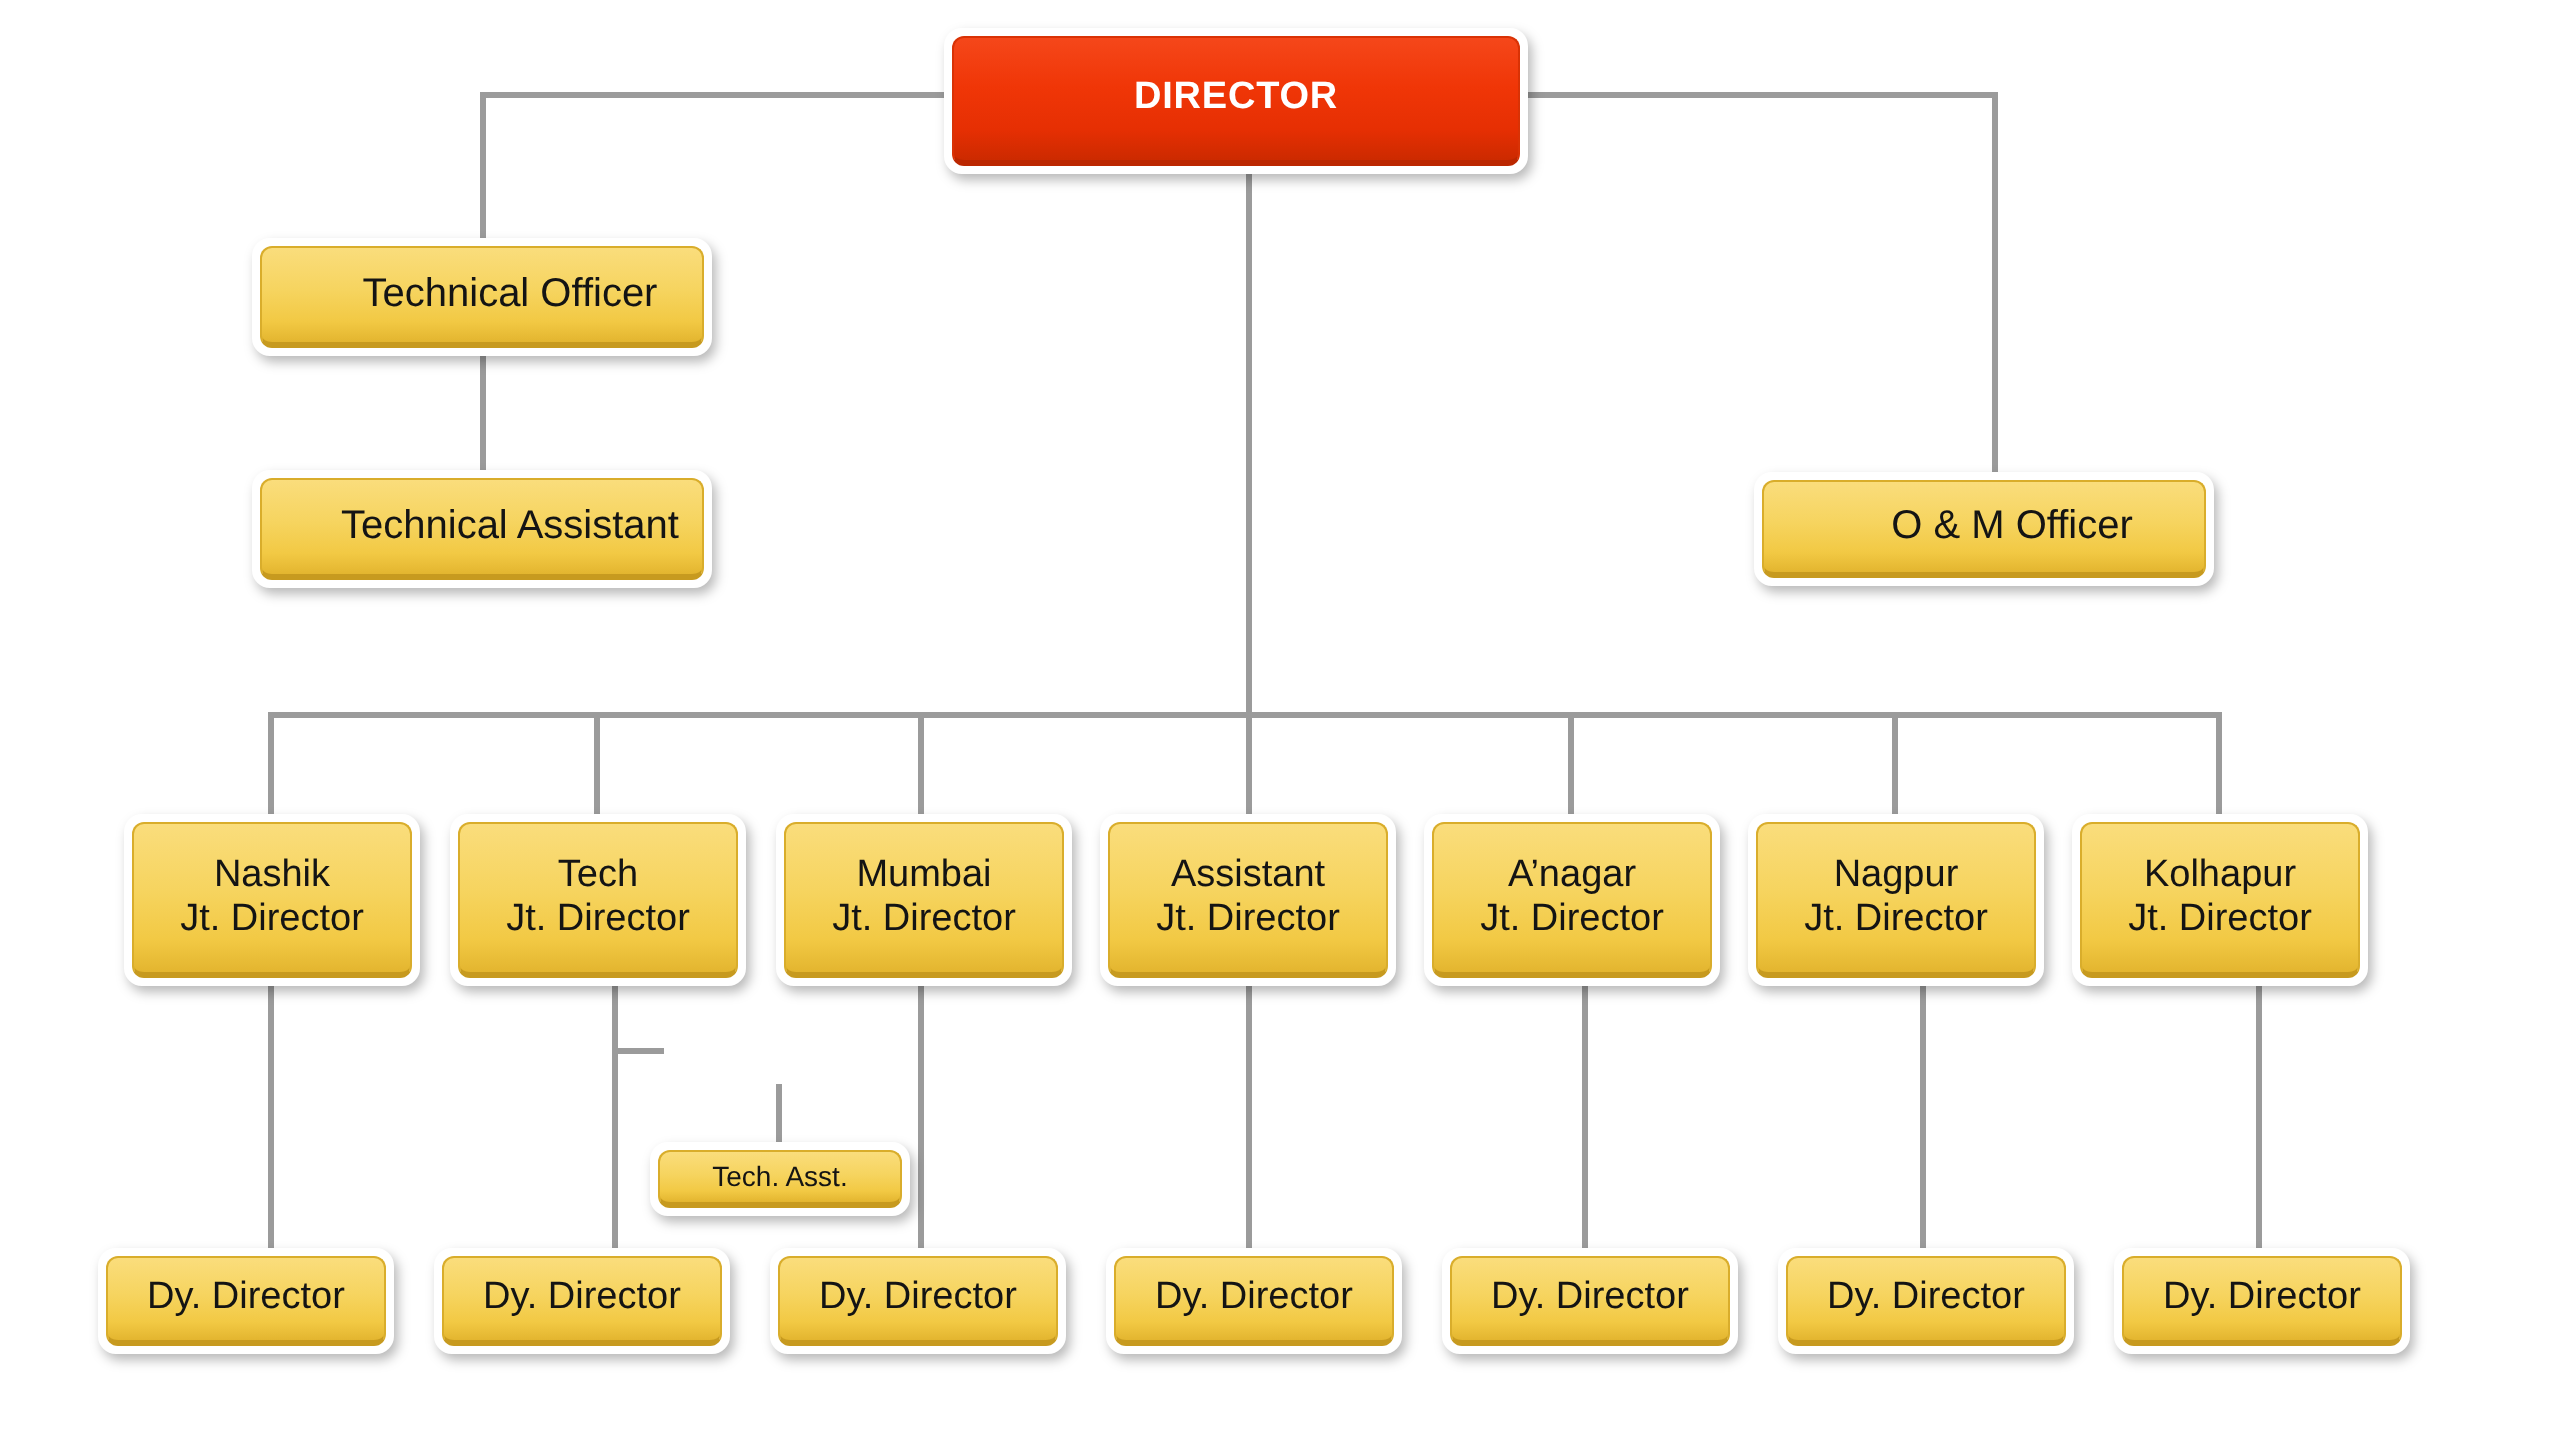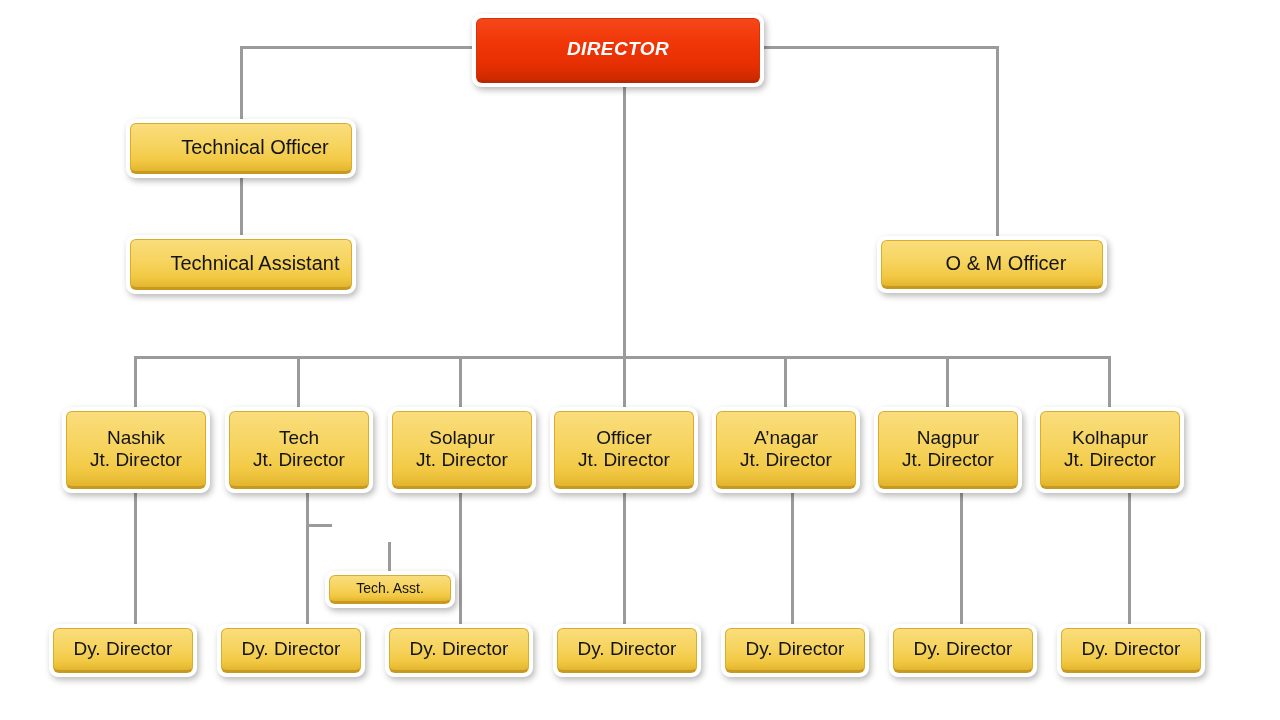--- a/index.html
+++ b/index.html
@@ -56,21 +56,20 @@
     border-bottom: 3px solid #c79a1f;
     color: #141414;
   }
   
   .node.red > .inner {
     background: linear-gradient(180deg, #f5471a 0%, #f03607 40%, #e62f03 75%, #cc2a00 100%);
     border: 1px solid #d93205;
     border-bottom: 3px solid #bb2700;
     color: #ffffff;
     font-weight: bold;
-    font-style: italic;
   }
 
   .t-big   { font-size: 20px; padding-left: 28px; }
   .t-med   { font-size: 19px; }
   .t-small { font-size: 14px; }
   .t-dir   { font-size: 19px; letter-spacing: .4px; }
 </style>
 </head>
 <body>
 
@@ -133,28 +132,28 @@
 
   <div class="node gold" style="left:225px; top:407px; width:148px; height:86px;">
     <div class="inner t-med">
       <span>Tech</span>
       <span>Jt. Director</span>
     </div>
   </div>
 
   <div class="node gold" style="left:388px; top:407px; width:148px; height:86px;">
     <div class="inner t-med">
-      <span>Solapur</span>
+      <span>Mumbai</span>
       <span>Jt. Director</span>
     </div>
   </div>
 
   <div class="node gold" style="left:550px; top:407px; width:148px; height:86px;">
     <div class="inner t-med">
-      <span>Officer</span>
+      <span>Assistant</span>
       <span>Jt. Director</span>
     </div>
   </div>
 
   <div class="node gold" style="left:712px; top:407px; width:148px; height:86px;">
     <div class="inner t-med">
       <span>A’nagar</span>
       <span>Jt. Director</span>
     </div>
   </div>

